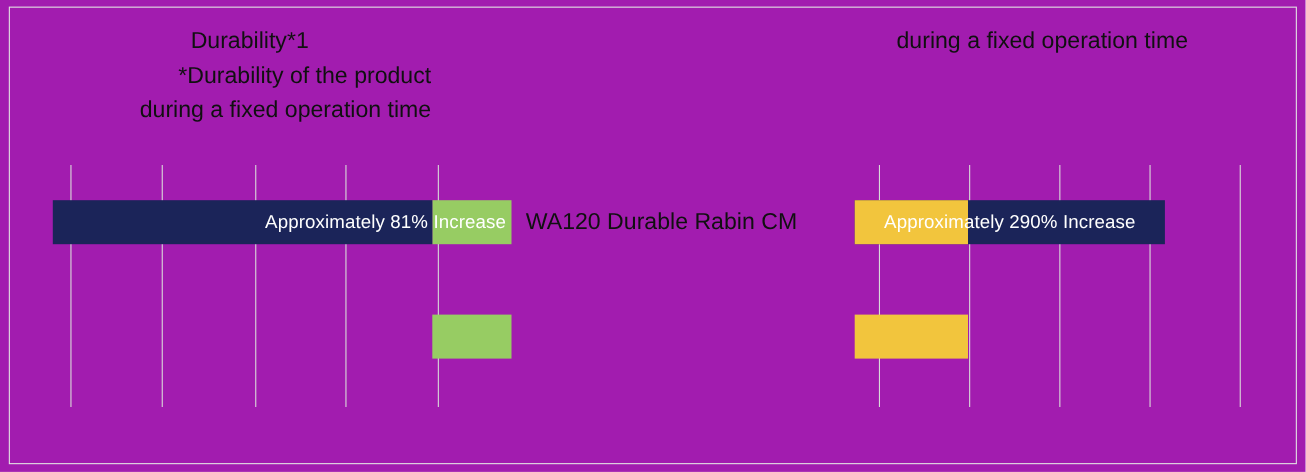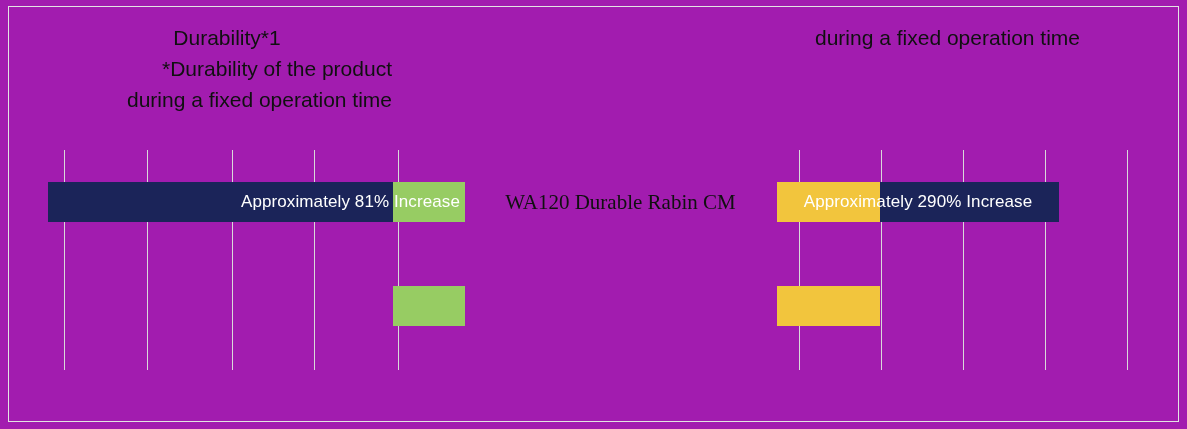--- a/index.html
+++ b/index.html
@@ -96,22 +96,20 @@
     pointer-events: none;
   }
 
   
   .cat-label {
     position: absolute;
     color: #101010;
     font-size: 21px;
     line-height: 40px;
     white-space: nowrap;
-    text-align: center;
-    font-family: Liberation Serif, serif;
   }
   #cat-label-0 { left: 478px; top: 182px; width: 285px; }
   #cat-label-1 { left: 478px; top: 286px; width: 285px; }
 </style>
 </head>
 <body>
 
 <div class="page">
 
   <div class="page-frame"></div>

